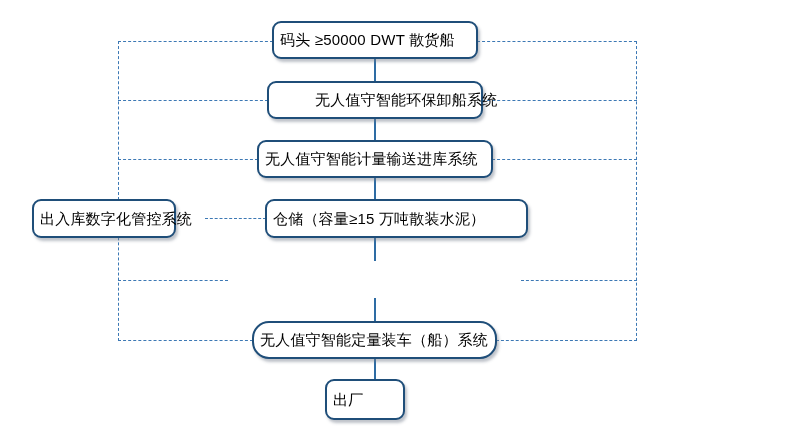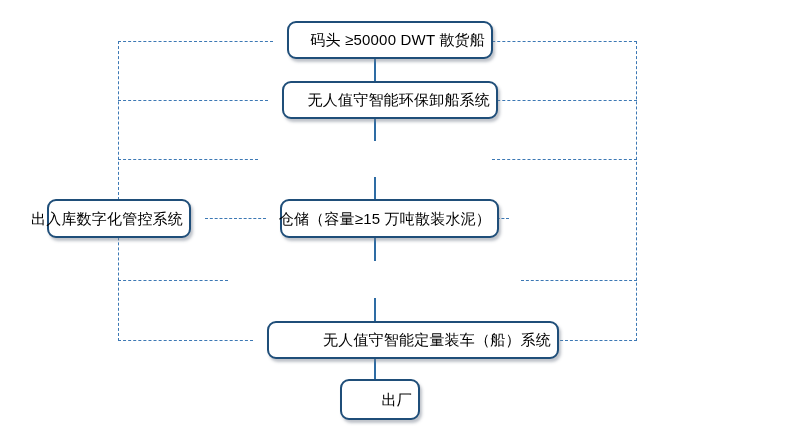--- a/index.html
+++ b/index.html
@@ -18,30 +18,29 @@
 
   
   .node {
     position: absolute;
     box-sizing: border-box;
     border: 2.2px solid #1F4E79;
     border-radius: 9px;
     background: #ffffff;
     display: flex;
     align-items: center;
-    justify-content: flex-end;
+    justify-content: flex-start;
     text-align: center;
     color: #000000;
     font-size: 15px;
     line-height: 1.15;
     letter-spacing: 0.2px;
     white-space: nowrap;
     z-index: 4;
     box-shadow: 2px 3px 3px rgba(110,120,135,0.45);
-    margin-left: 15px;
   }
   .node .label {
     display: block;
     padding: 0 6px;
   }
 
   
   .vline {
     position: absolute;
     width: 2px;
@@ -94,32 +93,35 @@
   <div class="dash-h" style="left:496px; top:340px; width:141px;"></div>
 
   <div class="node" style="left:272px; top:21px; width:206px; height:38px;">
     <span class="label">码头  ≥50000 DWT 散货船</span>
   </div>
 
   <div class="node" style="left:267px; top:81px; width:216px; height:38px;padding-left:40px;">
     <span class="label">无人值守智能环保卸船系统</span>
   </div>
 
+  <div class="node" style="left:257px; top:140px; width:236px; height:38px;">
+    <span class="label">无人值守智能计量输送进库系统</span>
+  </div>
 
-  <div class="node" style="left:265px; top:199px; width:219px; height:39px;">
+  <div class="node" style="left:265px; top:199px; width:263px; height:39px;">
     <span class="label">仓储（容量≥15 万吨散装水泥）</span>
   </div>
 
   <div class="node" style="left:32px; top:199px; width:144px; height:39px;">
     <span class="label">出入库数字化管控系统</span>
   </div>
 
 
 
-  <div class="node" style="left:252px; top:321px; width:292px; height:38px;">
+  <div class="node" style="left:252px; top:321px; width:245px; height:38px;border-radius:17px;">
     <span class="label">无人值守智能定量装车（船）系统</span>
   </div>
 
   <div class="node" style="left:325px; top:379px; width:80px; height:41px;">
     <span class="label">出厂</span>
   </div>
 
 </div>
 
 </body></html>

